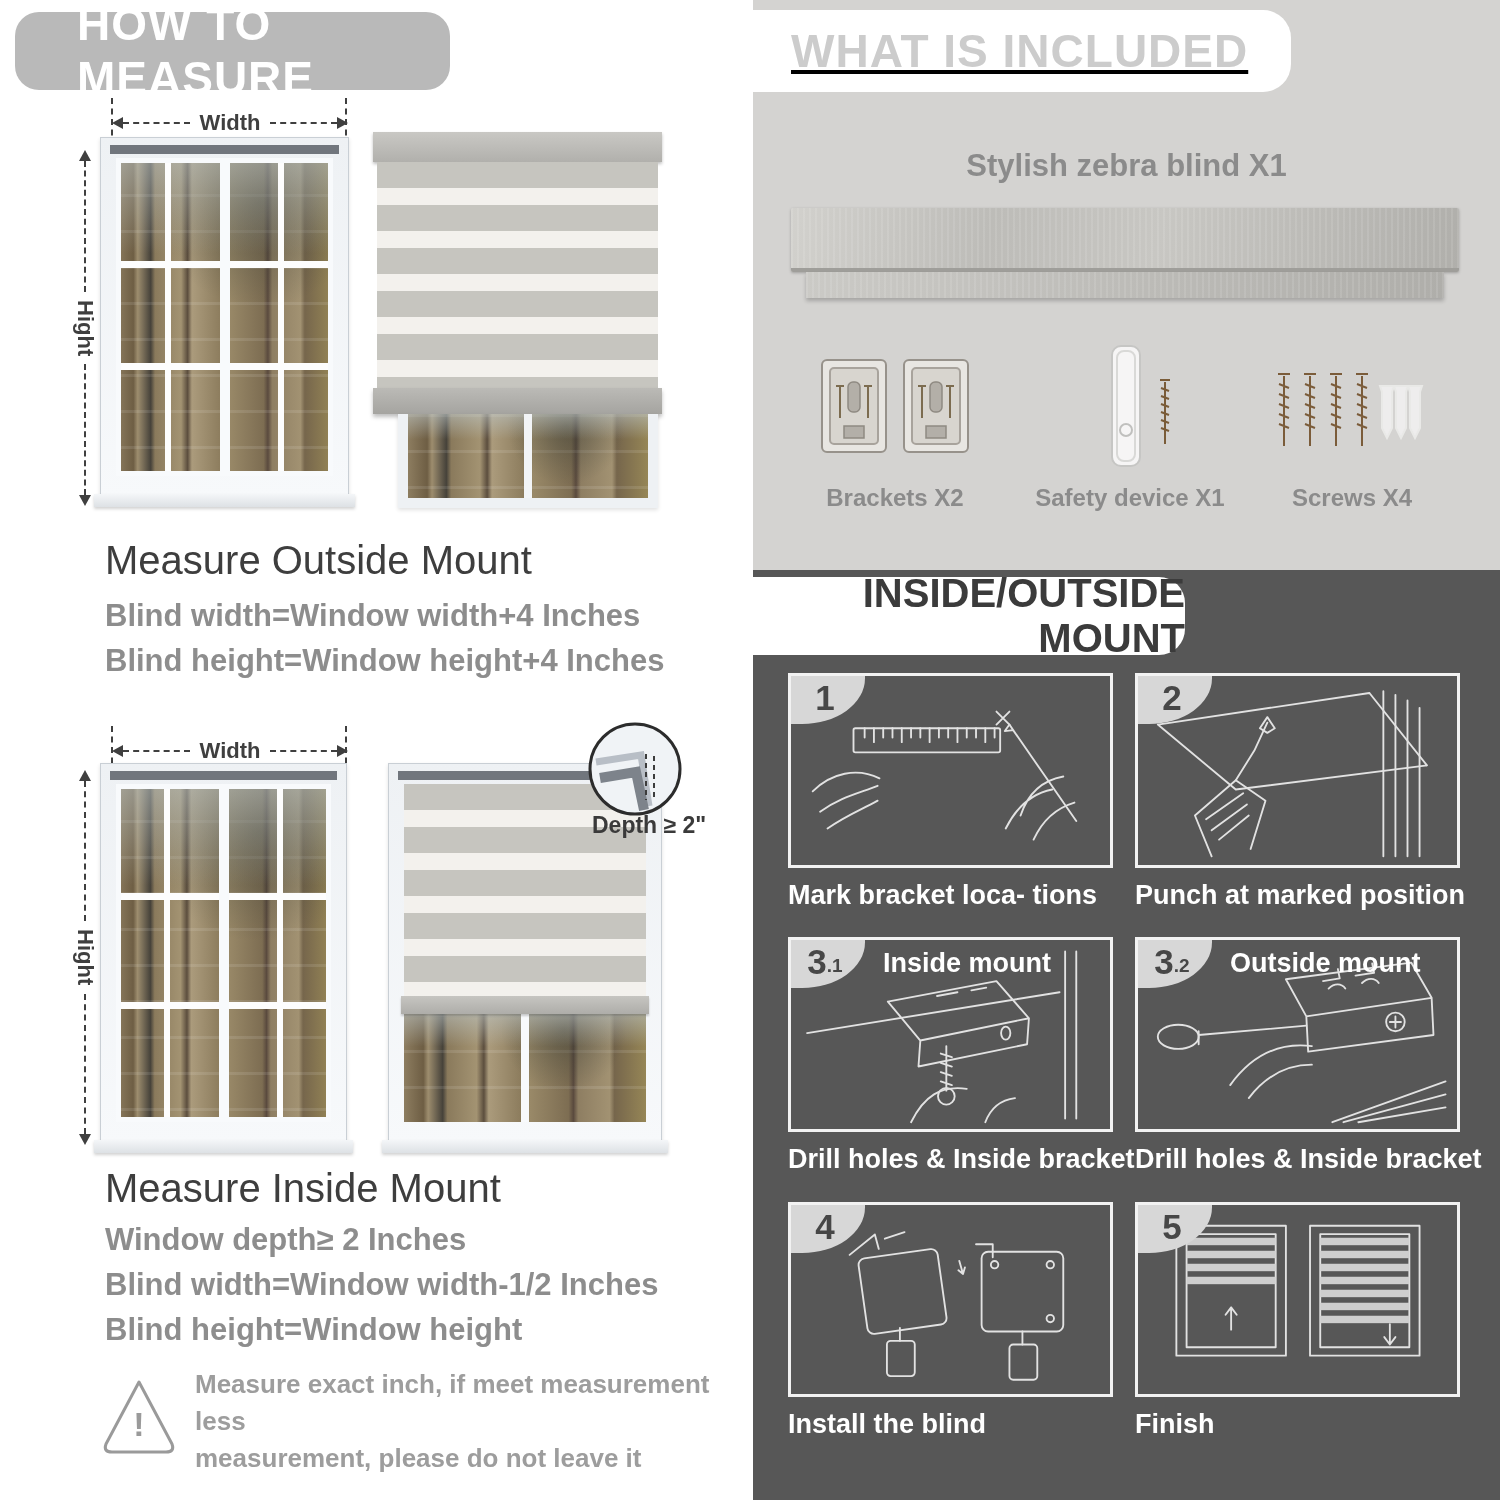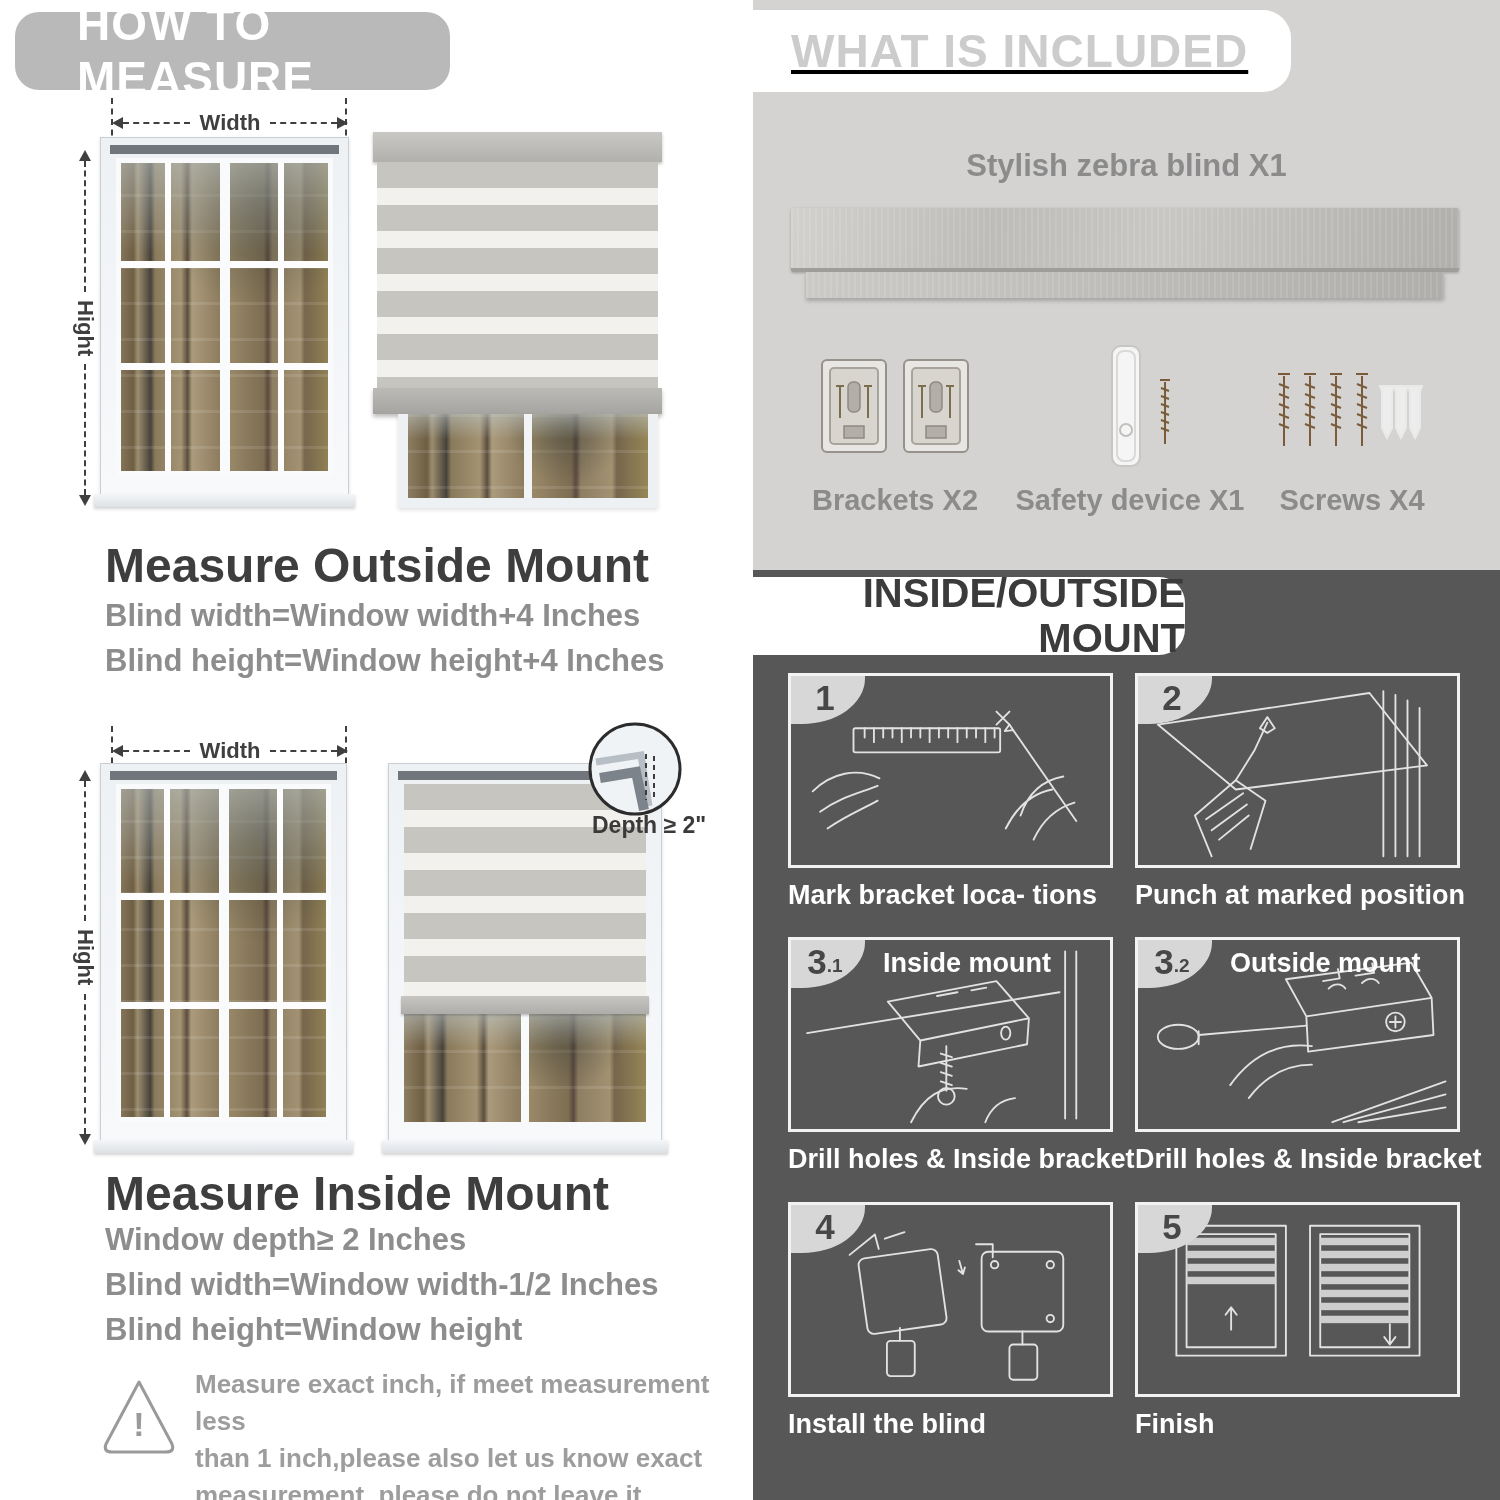--- a/index.html
+++ b/index.html
@@ -11,23 +11,23 @@
   .pill-left span{color:#ffffff;font-size:46px;font-weight:bold;letter-spacing:1px;}
   .panel-light{left:753px;top:0;width:747px;height:570px;background:#d4d3d1;}
   .panel-dark{left:753px;top:570px;width:747px;height:930px;background:#575757;}
   .wbox-top{left:753px;top:10px;width:538px;height:82px;background:#ffffff;border-radius:0 28px 28px 0;
     display:flex;align-items:center;padding-left:38px;box-sizing:border-box;text-decoration:underline;}
   .wbox-top span{color:#cccccc;font-size:46px;font-weight:bold;letter-spacing:1px;}
   .wbox-dark{left:753px;top:577px;width:432px;height:78px;background:#ffffff;border-radius:0 26px 26px 0;
     display:flex;align-items:center;padding-left:24px;box-sizing:border-box;}
   .wbox-dark span{color:#3b3b3b;font-size:40px;font-weight:bold;text-align:right;}
   
-  .sec-title{color:#3e3e3e;font-size:48px;font-weight:bold;}
+  .sec-title{color:#3e3e3e;font-size:40px;font-weight:normal;}
   .eq-line{color:#8d8d8d;font-size:31px;font-weight:bold;}
-  .item-cap{color:#8b8b8b;font-size:29px;font-weight:bold;text-align:center;}
+  .item-cap{color:#8b8b8b;font-size:24px;font-weight:bold;text-align:center;}
   .blind-cap{color:#8b8b8b;font-size:31px;font-weight:bold;}
   .warn-line{color:#9d9d9d;font-size:26px;font-weight:bold;line-height:37px;}
   .dim-label{color:#3f3f3f;font-size:22px;font-weight:bold;}
   .depth-label{color:#3a3a3a;font-size:23px;font-weight:bold;}
   
   .harrow{display:flex;align-items:center;text-align:right;}
   .harrow .dash{flex:1;border-top:2px dashed #3f3f3f;height:0;}
   .ah-l{width:0;height:0;border-top:6px solid transparent;border-bottom:6px solid transparent;border-right:11px solid #3f3f3f;}
   .ah-r{width:0;height:0;border-top:6px solid transparent;border-bottom:6px solid transparent;border-left:11px solid #3f3f3f;}
   .harrow .dim-label{margin:0 10px;}
@@ -183,21 +183,20 @@
 <div class="abs eq-line" style="left:105px;top:1222px;">Window depth≥ 2 Inches</div>
 <div class="abs eq-line" style="left:105px;top:1267px;">Blind width=Window width-1/2 Inches</div>
 <div class="abs eq-line" style="left:105px;top:1312px;">Blind height=Window height</div>
 
 <svg class="abs" style="left:98px;top:1374px;" width="82" height="86" viewBox="0 0 82 86">
   <path d="M41 8 L74 70 Q77 78 68 78 L14 78 Q5 78 8 70 Z" fill="none" stroke="#9a9a9a" stroke-width="3" stroke-linejoin="round"></path>
   <text x="41" y="62" text-anchor="middle" font-family="Liberation Sans,sans-serif" font-size="34" font-weight="bold" fill="#9a9a9a">!</text>
 </svg>
 <div class="abs" style="left:195px;top:1366px;width:520px;">
   <div class="warn-line">Measure exact inch, if meet measurement less</div>
-  <div class="warn-line">than 1 inch,please also let us know exact</div>
   <div class="warn-line">measurement, please do not leave it</div>
 </div>
 
 <div class="abs panel-light"></div>
 <div class="abs panel-dark"></div>
 
 <div class="abs wbox-top">
   <span>WHAT IS INCLUDED</span>
 </div>
 

